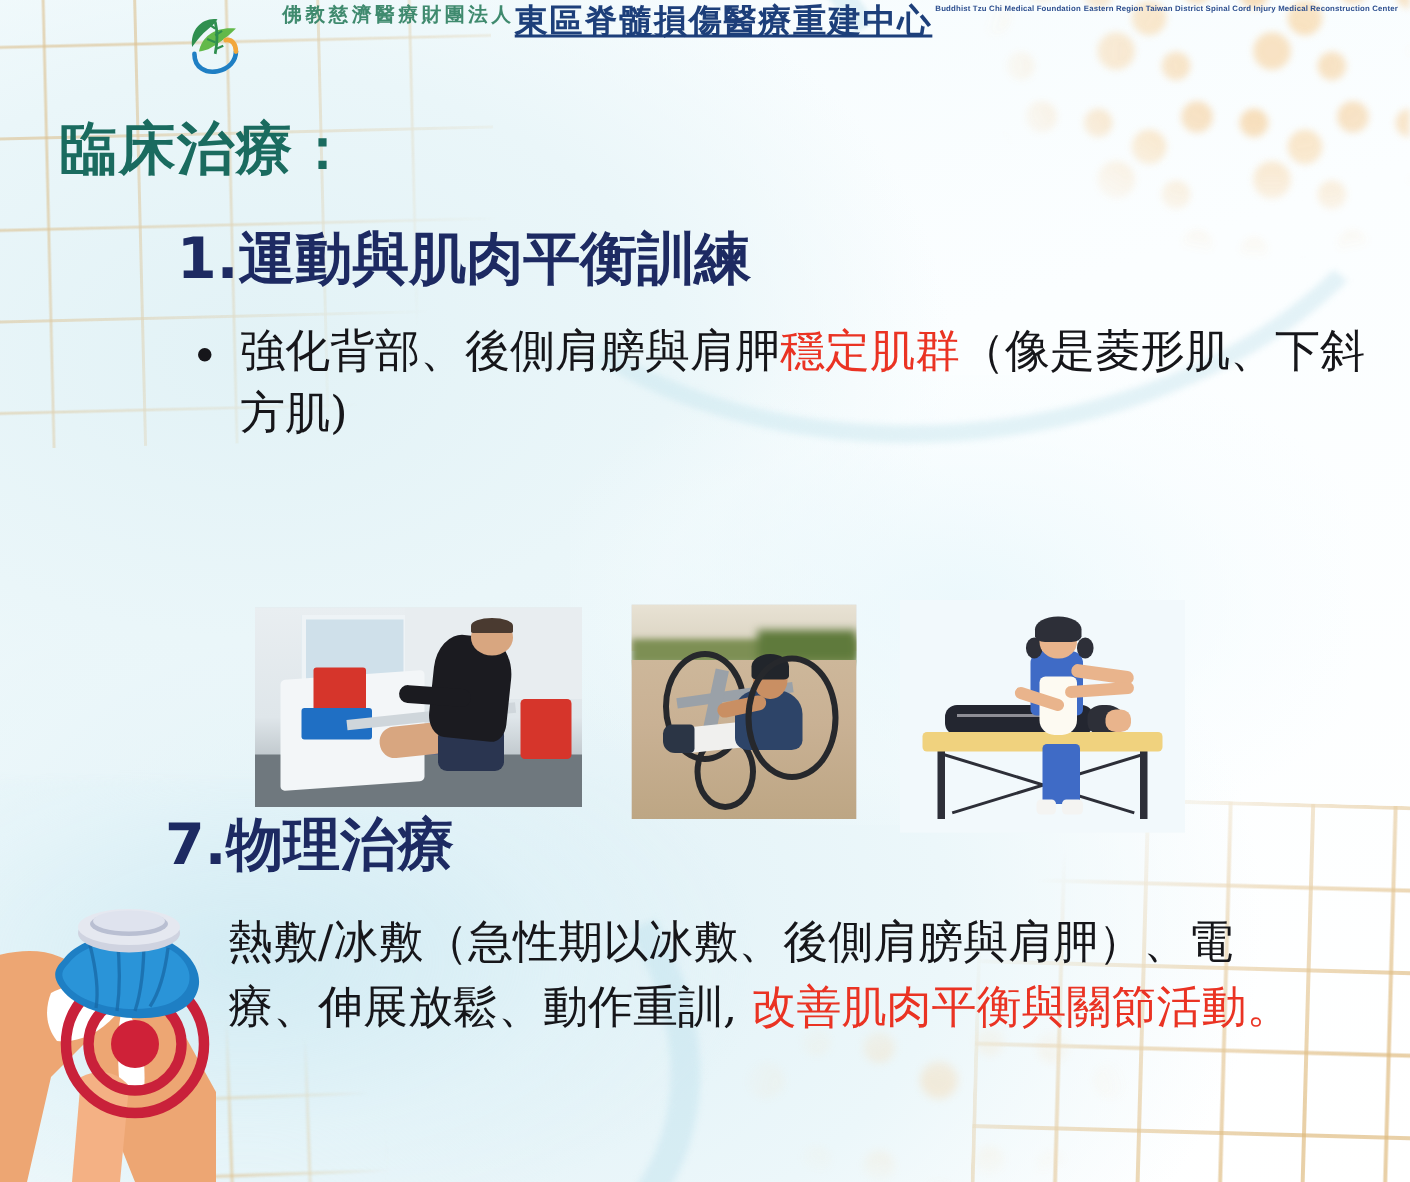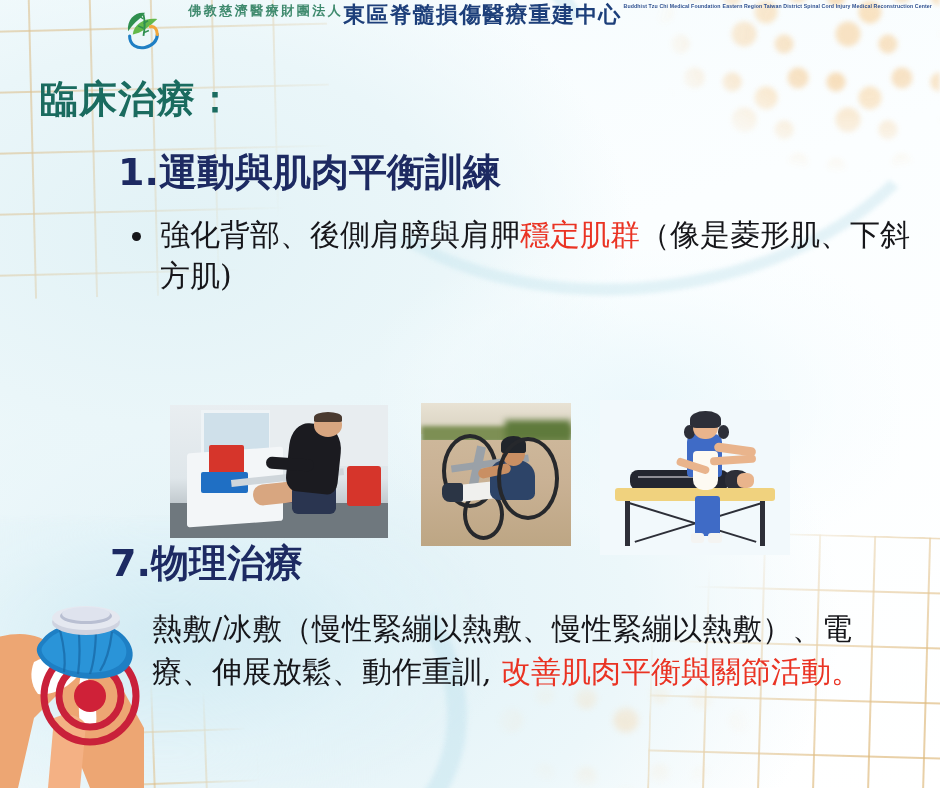--- a/index.html
+++ b/index.html
@@ -149,20 +149,21 @@
     padding-left: 18px;
     margin-bottom: 2px;
   }
   .logo-line2 {
     font-family: "DejaVu Sans", "Liberation Sans", sans-serif;
     font-size: 22px;
     font-weight: 700;
     color: #1d3f7a;
     letter-spacing: 1.2px;
     margin-bottom: 2px;
+    text-decoration: underline;
   }
   .logo-en1, .logo-en2 {
     font-family: "Liberation Sans", sans-serif;
     font-size: 5.2px;
     font-weight: 700;
     color: #2d4f8f;
     letter-spacing: 0.12px;
     padding-left: 2px;
   }
   .logo-en1 { margin-bottom: 1.5px; }
@@ -432,21 +433,21 @@
           <div class="tp-ther-head"></div>
           <div class="tp-ther-hair"></div>
         </div>
       </div>
 
     </div>
 
     <div class="heading2">7.物理治療</div>
 
     <div class="para">
-      <span>熱敷/冰敷（慢性緊繃以熱敷、慢性緊繃以熱敷）、電療、伸展放鬆、動作重訓, </span><span class="red">改善肌肉平衡與關節活動。</span>
+      <span>熱敷/冰敷（急性期以冰敷、後側肩膀與肩胛）、電療、伸展放鬆、動作重訓, </span><span class="red">改善肌肉平衡與關節活動。</span>
     </div>
 
   </div>
 
   <svg class="icepack-art" viewBox="0 0 170 210">
     <path d="M0 60 C28 52 46 56 62 70 L74 92 L62 118 L40 140 L24 210 L0 210 Z" fill="#eda673"></path>
     <path d="M62 70 C84 62 104 70 118 92 L150 150 L150 210 L96 210 L72 150 Z" fill="#eda673"></path>
     <path d="M40 84 C58 74 76 78 88 92 C78 108 60 118 44 116 C36 106 36 94 40 84 Z" fill="#ffffff"></path>
     <path d="M88 92 C98 104 104 124 102 150 L86 150 C84 126 84 106 88 92 Z" fill="#ffffff"></path>
     <path d="M60 140 C72 134 84 136 92 146 L86 210 L54 210 Z" fill="#f4b184"></path>

